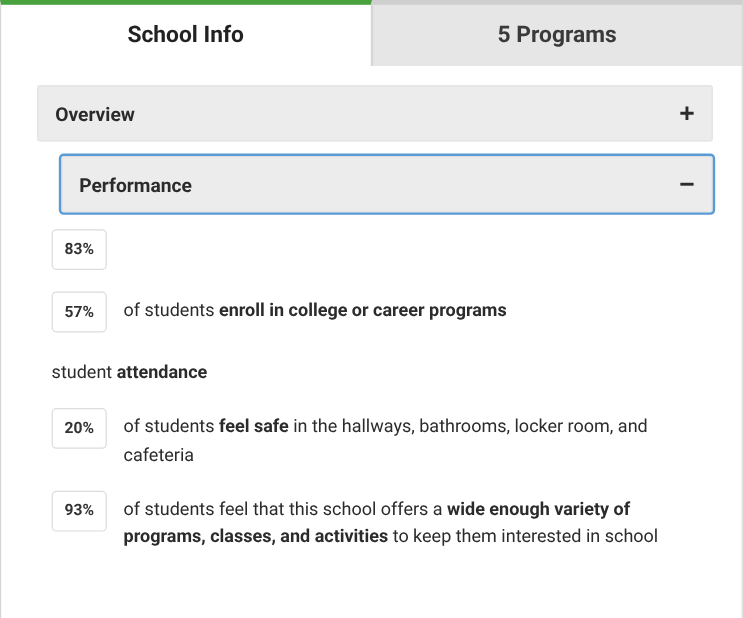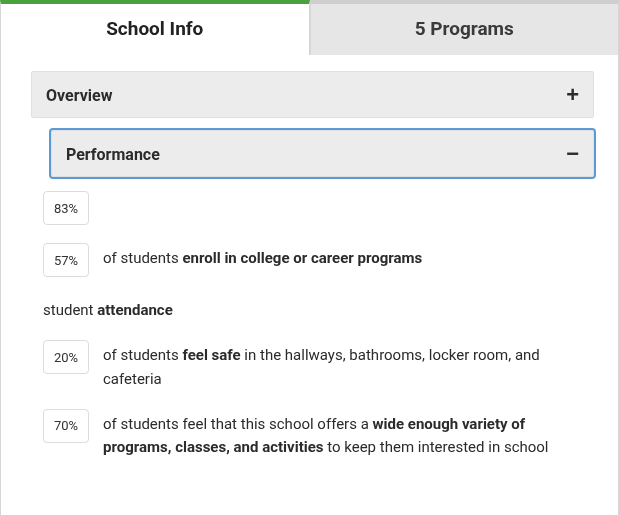--- a/index.html
+++ b/index.html
@@ -85,21 +85,21 @@
   }
   .badge {
     min-width: 46px;
     height: 34px;
     border: 1px solid #dcdcdc;
     border-radius: 4px;
     display: flex;
     align-items: center;
     justify-content: center;
     font-size: 13px;
-    font-weight: 400;
+    font-weight: 700;
     color: #333;
     margin-right: 14px;
     padding: 0 6px;
     margin-top: -4px;
     background: #fff;
   }
   .metric-text {
     font-size: 15px;
     line-height: 1.55;
     color: #2b2b2b;
@@ -146,21 +146,21 @@
       <div class="metric">
         <div class="metric-text"><span>student </span><b>attendance</b><span></span></div>
       </div>
 
       <div class="metric">
         <div class="badge">20%</div>
         <div class="metric-text"><span>of students </span><b>feel safe</b><span> in the hallways, bathrooms, locker room, and cafeteria</span></div>
       </div>
 
       <div class="metric">
-        <div class="badge">70%</div>
+        <div class="badge">93%</div>
         <div class="metric-text"><span>of students feel that this school offers a </span><b>wide enough variety of programs, classes, and activities</b><span> to keep them interested in school</span></div>
       </div>
 
     </div>
 
   </div>
 
 </div>
 
 </body></html>

